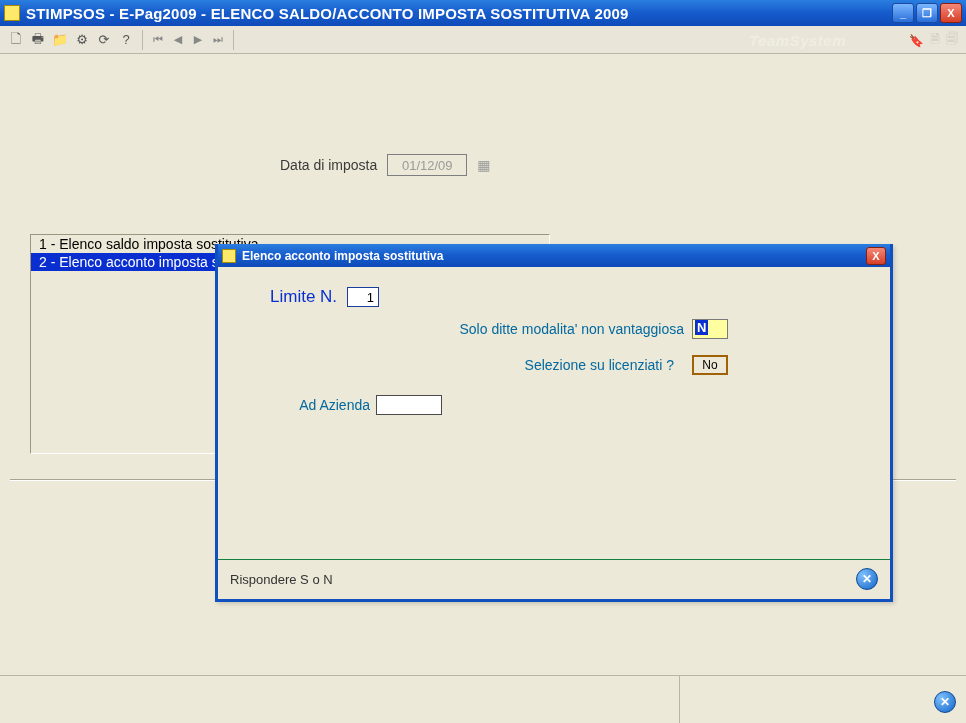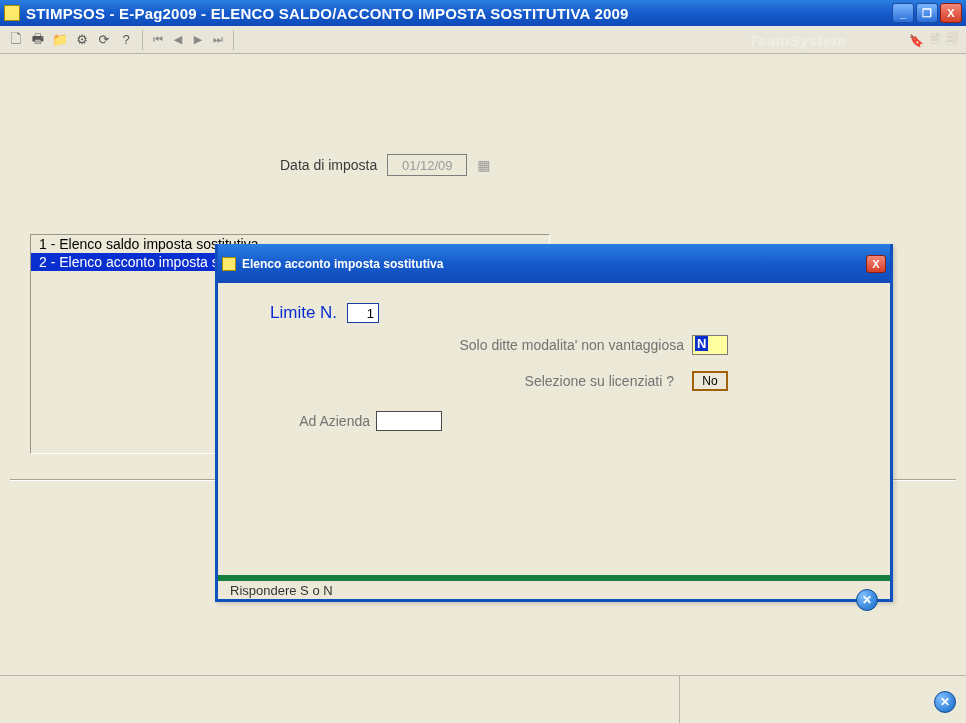--- a/index.html
+++ b/index.html
@@ -215,21 +215,21 @@
     left: 215px;
     top: 244px;
     width: 678px;
     height: 358px;
     background: #ece9d8;
     border: 3px solid #1051bf;
     border-top: none;
     box-shadow: 2px 2px 4px rgba(0,0,0,0.15);
   }
   .dialog-titlebar {
-    height: 39px;
+    height: 23px;
     background: linear-gradient(to bottom, #2a7ee0, #165bcc 50%, #0e4bb8);
     display:flex;
     align-items:center;
     padding: 0 4px;
     color:#fff;
     margin:-0px -0px 0 -0px;
   }
   .dialog-titlebar .app-icon {
     width: 14px; height:14px;
     background:#ffe96b;
@@ -270,21 +270,21 @@
     height: 20px;
     border:1px solid #1a3ea0;
     text-align:right;
     padding:0 4px;
     font-family:inherit;
     font-size:13px;
     background:#fff;
   }
   .center-label {
     font-size:14px;
-    color:#737373;
+    color:#0369a1;
     text-align:right;
   }
   .hl-input {
     width: 36px;
     height: 20px;
     background:#ffffa0;
     border:1px solid #7a7a7a;
     font-family:inherit;
     font-size:13px;
     font-weight:bold;
@@ -309,22 +309,22 @@
   .company-input {
     width: 66px; height:20px;
     border:1px solid #4a4a4a;
     background:#fff;
     font-family:inherit;
     font-size:12px;
   }
   .dialog-status {
     position:absolute;
     left:0;right:0;bottom:0;
-    height:24px;
-    border-top:6px solid #15803d;
+    height:40px;
+    border-top:1px solid #15803d;
     background:#ece9d8;
     display:flex;
     align-items:center;
     padding:0 12px;
   }
   .dialog-status-text {
     font-size:13px;
     color:#333;
   }
   .dialog-status .status-close-icon {

